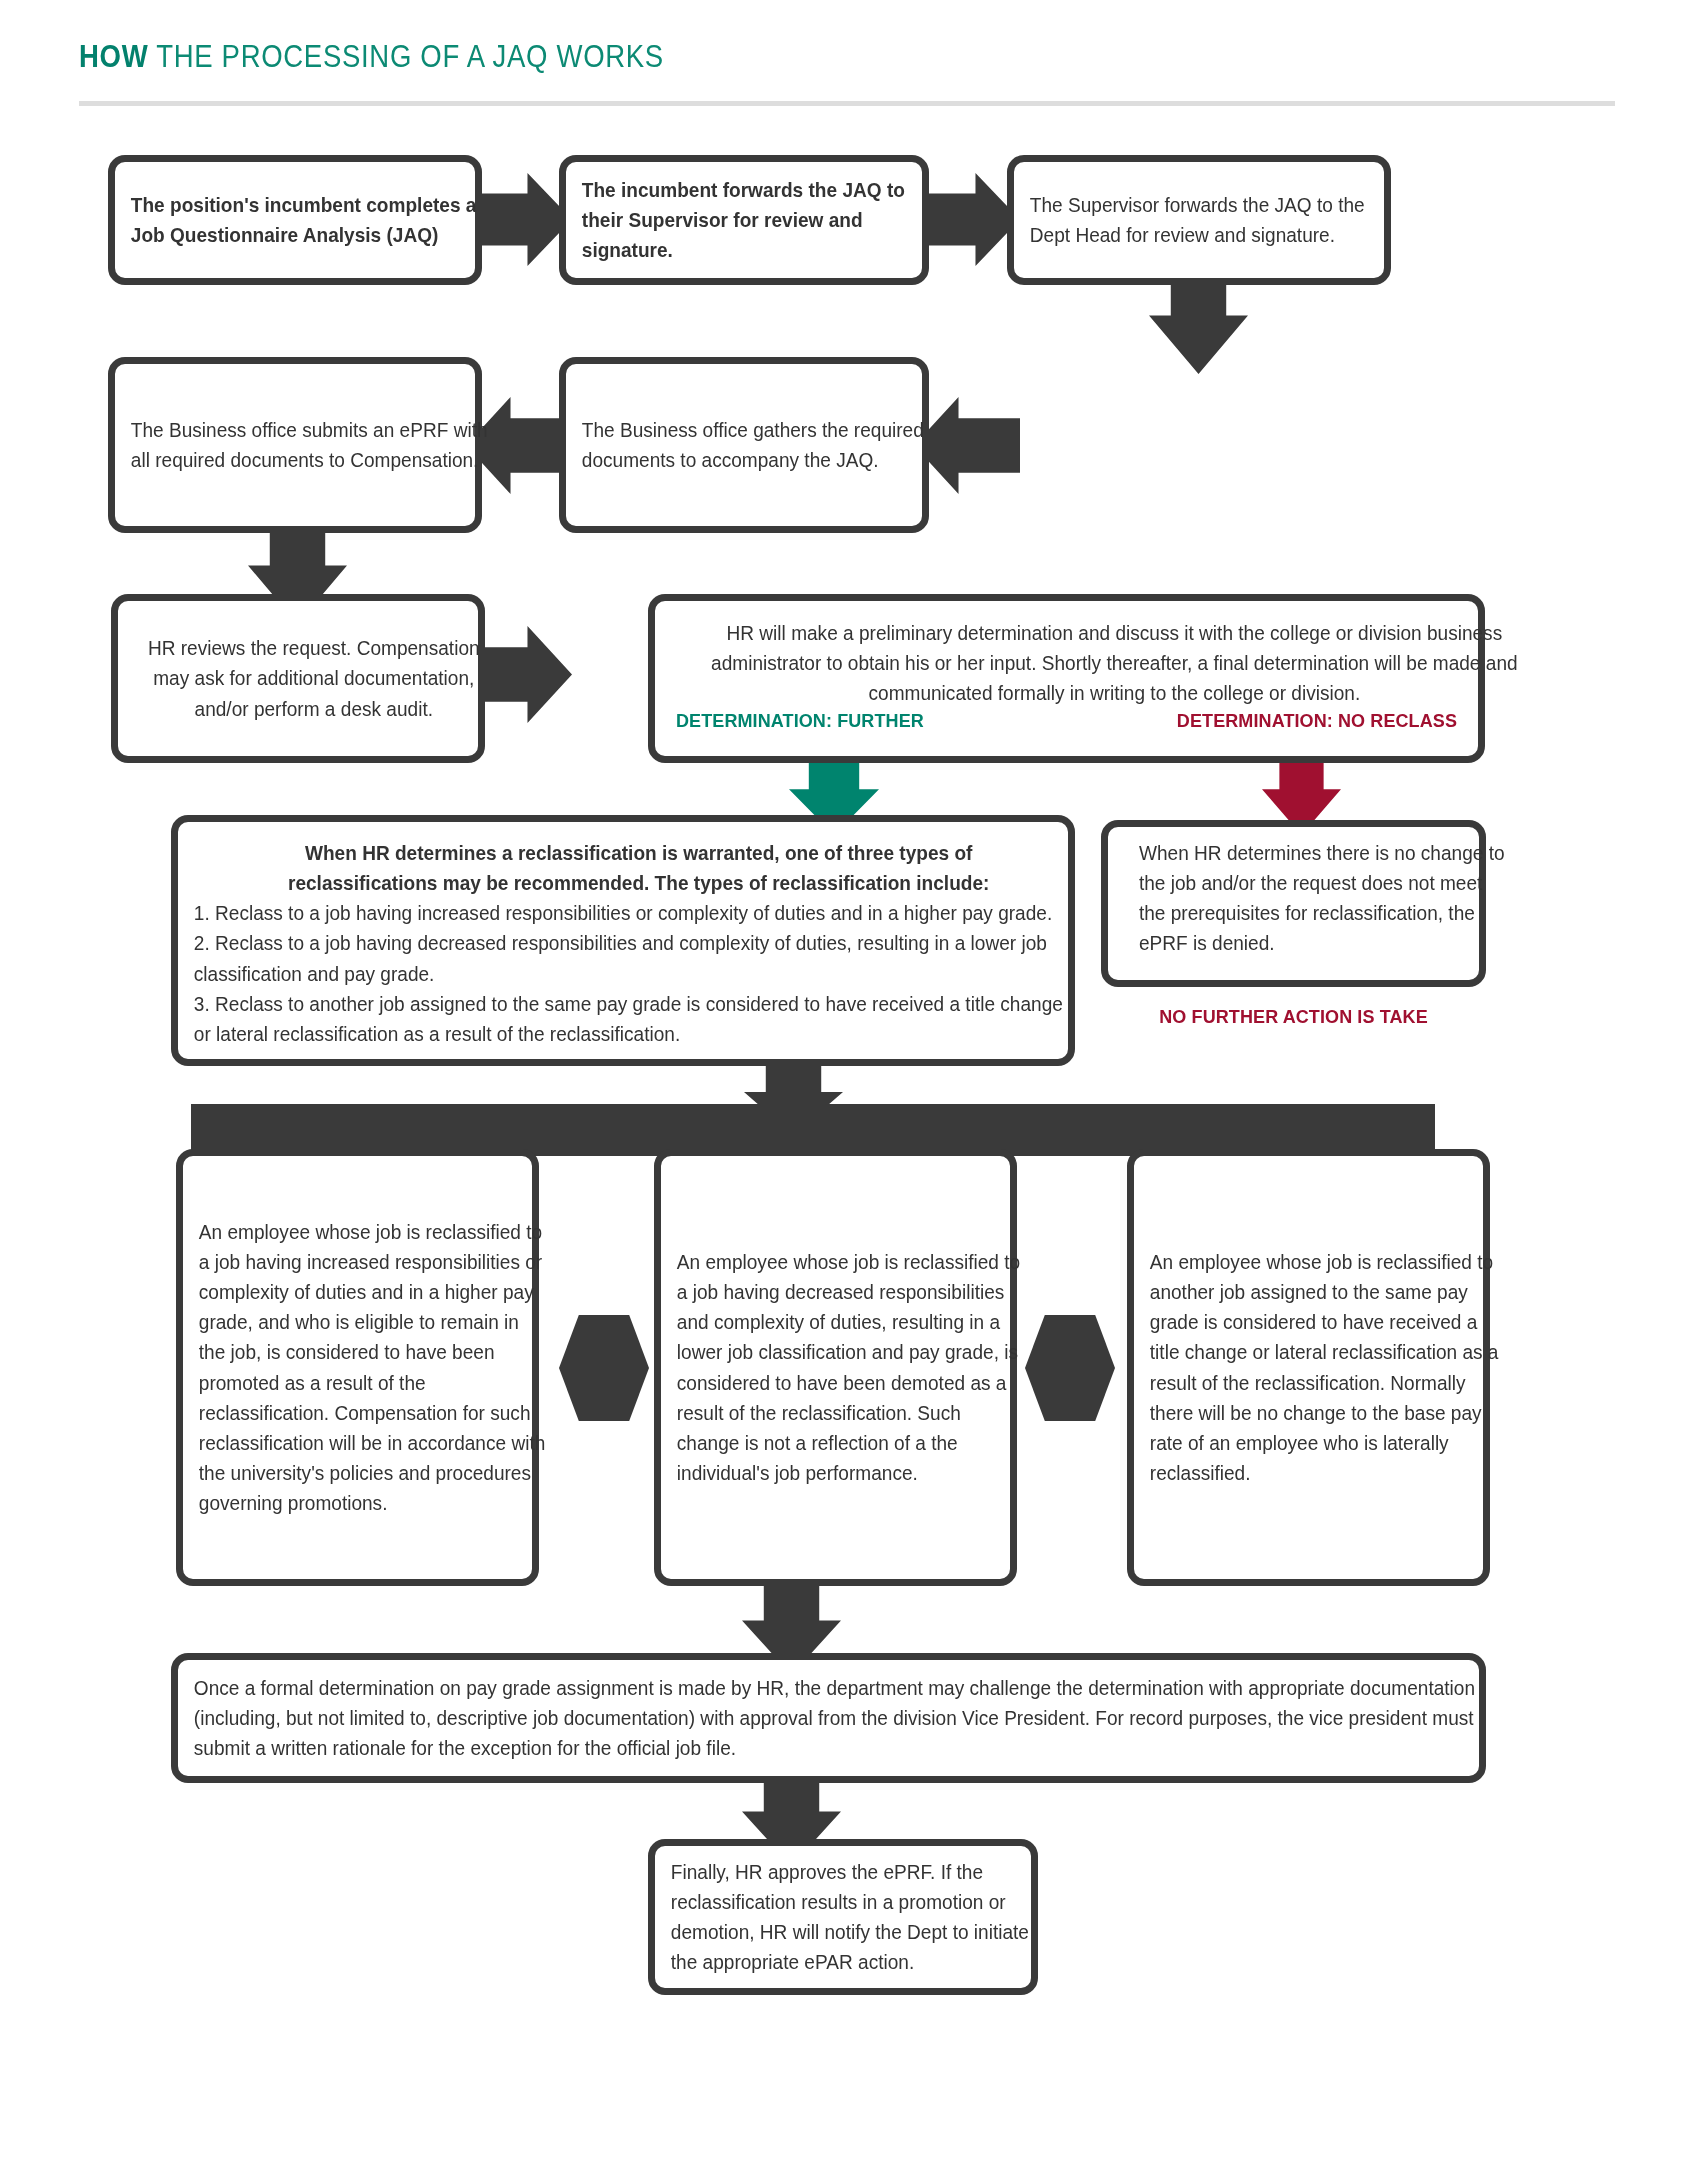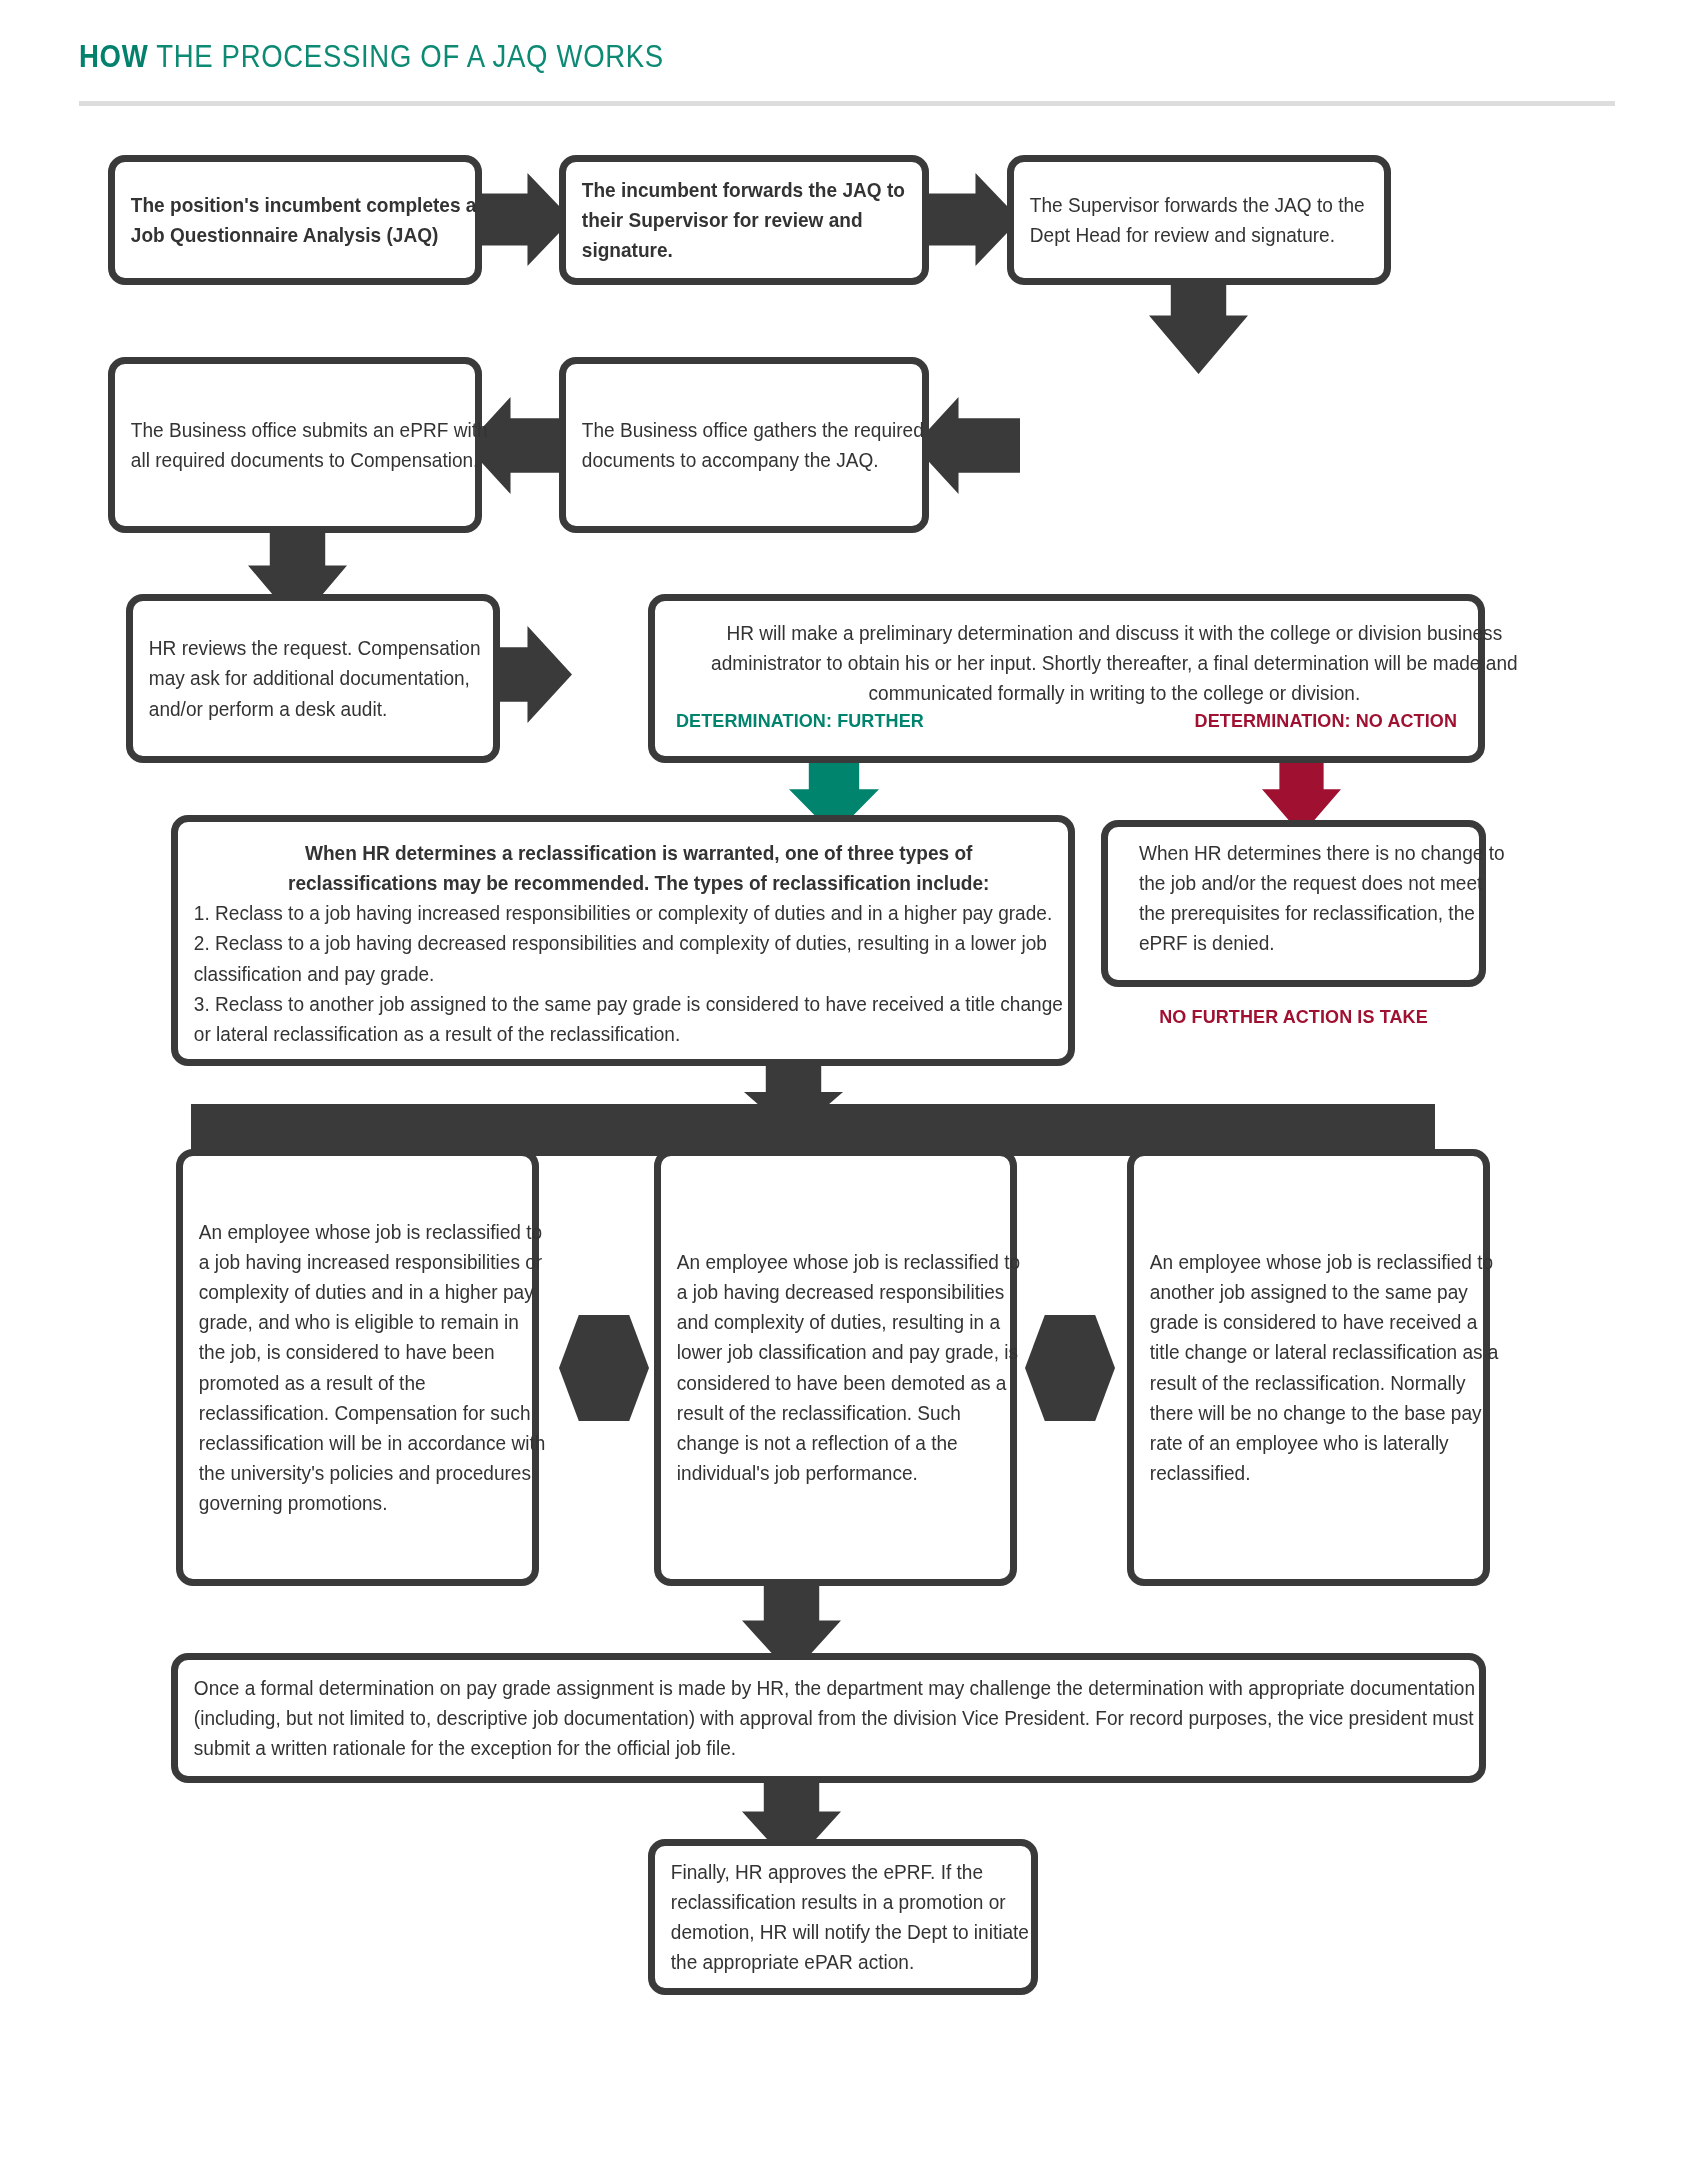--- a/index.html
+++ b/index.html
@@ -169,31 +169,31 @@
   </div>
 
   <div class="arrow arrow-left" style="left:466px; top:397px; width:106px; height:97px;"></div>
 
   <div class="box" style="left:108px; top:357px; width:374px; height:176px;">
     <div class="txt">The Business office submits an ePRF with all required documents to Compensation.</div>
   </div>
 
   <div class="arrow arrow-down" style="left:248px; top:523px; width:99px; height:101px;"></div>
 
-  <div class="box" style="left:126px; top:594px; width:374px; height:169px;">
+  <div class="box" style="left:111px; top:594px; width:374px; height:169px;text-align:center;">
     <div class="txt">HR reviews the request. Compensation may ask for additional documentation, and/or perform a desk audit.</div>
   </div>
 
   <div class="arrow arrow-right" style="left:466px; top:626px; width:106px; height:97px;"></div>
 
   <div class="box center" style="left:648px; top:594px; width:837px; height:169px; justify-content:flex-start;">
     <div class="txt" style="padding-top:17px;">HR will make a preliminary determination and discuss it with the college or division business administrator to obtain his or her input. Shortly thereafter, a final determination will be made and communicated formally in writing to the college or division.</div>
     <div class="tag-row">
       <span class="tag reclass">DETERMINATION: FURTHER</span>
-      <span class="tag nochange">DETERMINATION: NO ACTION</span>
+      <span class="tag nochange">DETERMINATION: NO RECLASS</span>
     </div>
   </div>
 
   <div class="arrow arrow-down teal" style="left:789px; top:756px; width:90px; height:79px;"></div>
 
   <div class="arrow arrow-down crimson" style="left:1262px; top:756px; width:79px; height:79px;"></div>
 
   <div class="box" style="left:171px; top:815px; width:904px; height:251px; justify-content:flex-start;">
     <div class="txt" style="padding-top:16px;">
       <span class="lead-bold">When HR determines a reclassification is warranted, one of three types of</span>

